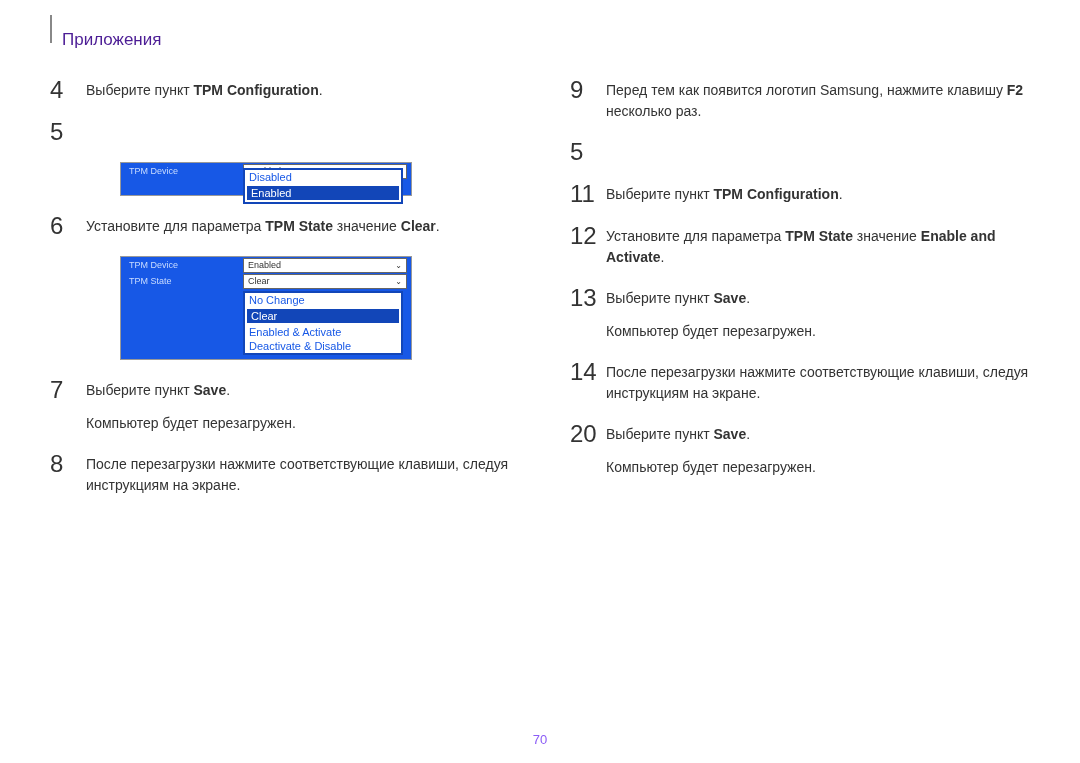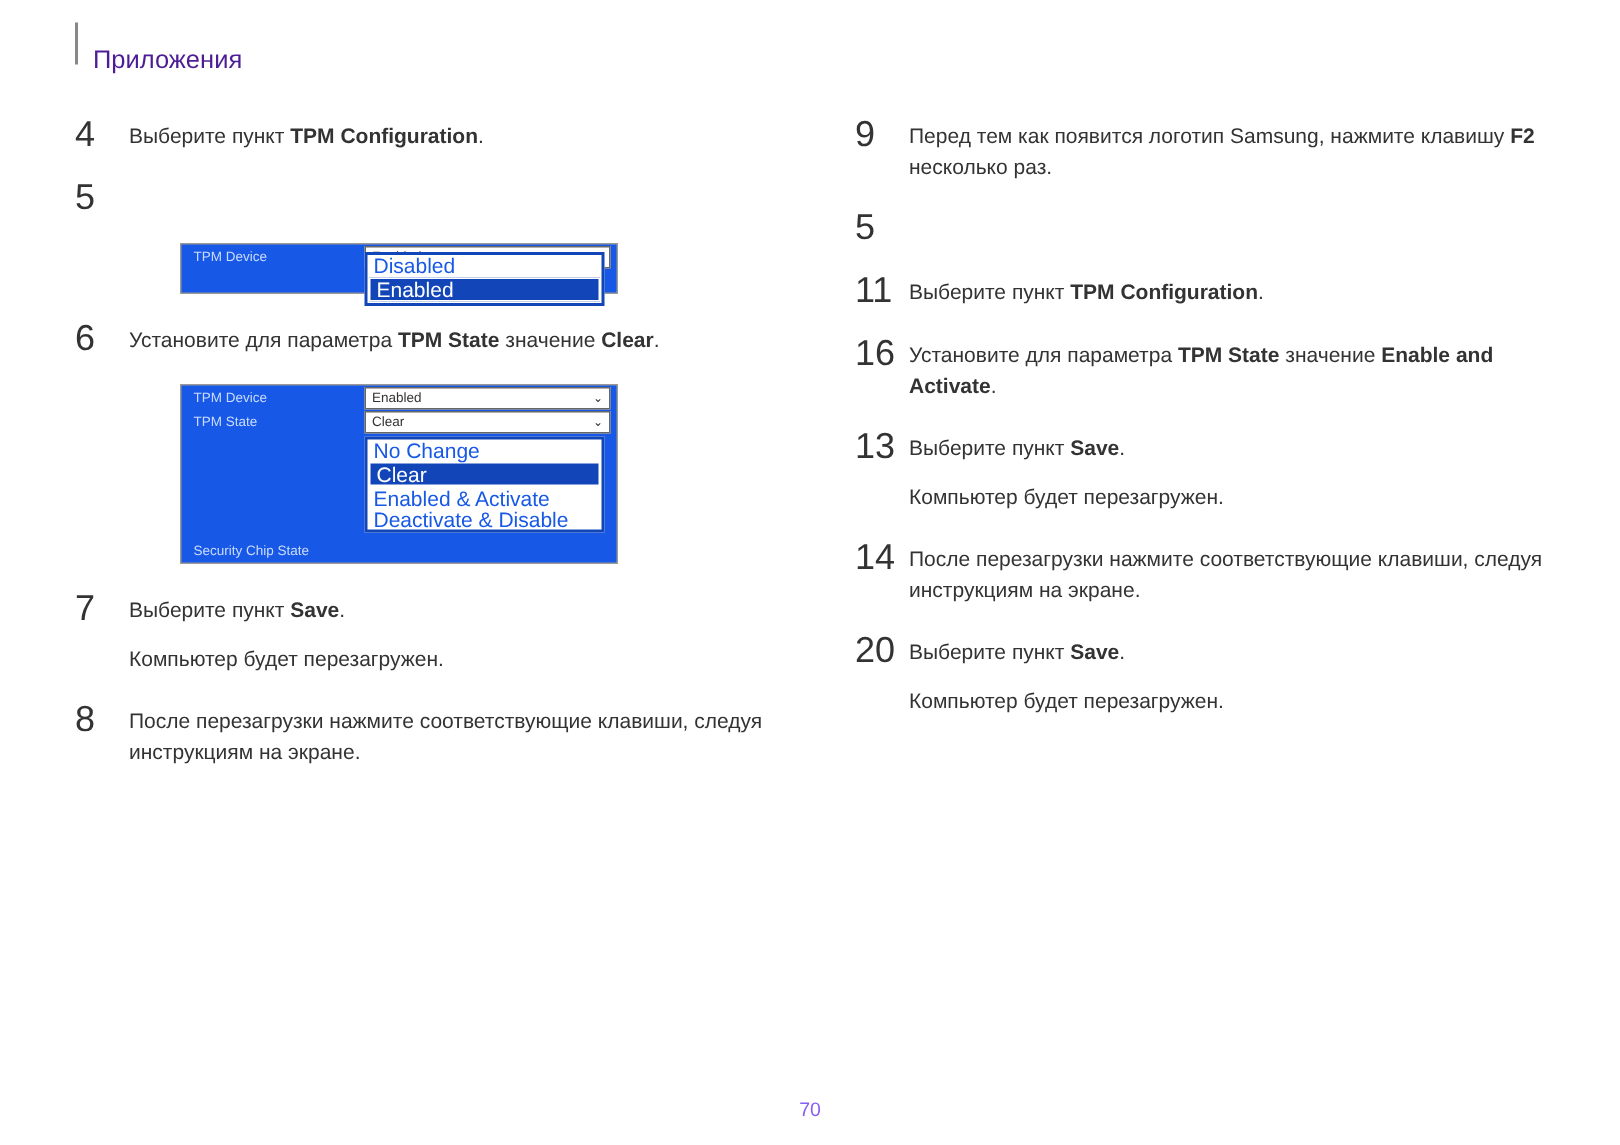--- a/index.html
+++ b/index.html
@@ -102,21 +102,21 @@
   }
   .dropdown {
     background: #fff;
     border: 2px solid #1246b8;
     margin: 1px 4px 3px 0;
     flex: 1;
   }
   .dropdown .opt {
     padding: 1px 4px;
     color: #1758e6;
-    font-size: 14px;
+    font-size: 11px;
     height: 12px;
     display: flex;
     align-items: center;
   }
   .dropdown .opt.selected {
     background: #1246b8;
     color: #fff;
     border: 1px solid #fff;
     margin: 1px;
   }
@@ -199,24 +199,20 @@
             <div class="label"></div>
             <div class="field">
               <div class="dropdown">
                 <div class="opt">No Change</div>
                 <div class="opt selected">Clear</div>
                 <div class="opt">Enabled &amp; Activate</div>
                 <div class="opt">Deactivate &amp; Disable</div>
               </div>
             </div>
           </div>
-          <div class="bios-row">
-            <div class="label">Security Chip State</div>
-            <div class="field"></div>
-          </div>
         </div>
 
       <div class="step">
         <div class="num">7</div>
         <div class="stext">
           <span>Выберите пункт <span class="b">Save</span>.</span>
           <div class="stext2">Компьютер будет перезагружен.</div>
         </div>
       </div>
 
@@ -236,21 +232,21 @@
       <div class="step">
         <div class="num">5</div>
       </div>
 
       <div class="step">
         <div class="num">11</div>
         <div class="stext">Выберите пункт <span class="b">TPM Configuration</span>.</div>
       </div>
 
       <div class="step">
-        <div class="num">16</div>
+        <div class="num">12</div>
         <div class="stext">Установите для параметра <span class="b">TPM State</span> значение <span class="b">Enable and Activate</span>.</div>
       </div>
 
       <div class="step">
         <div class="num">13</div>
         <div class="stext">
           <span>Выберите пункт <span class="b">Save</span>.</span>
           <div class="stext2">Компьютер будет перезагружен.</div>
         </div>
       </div>

